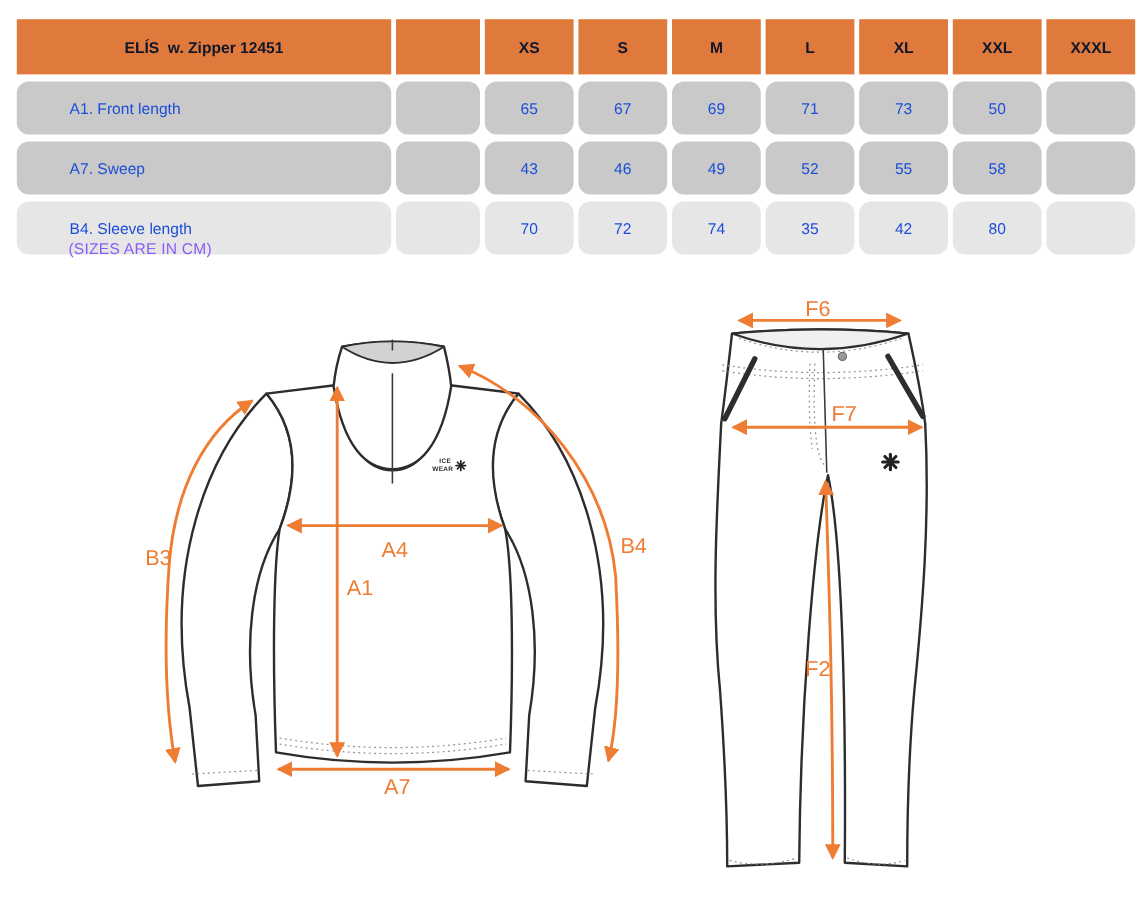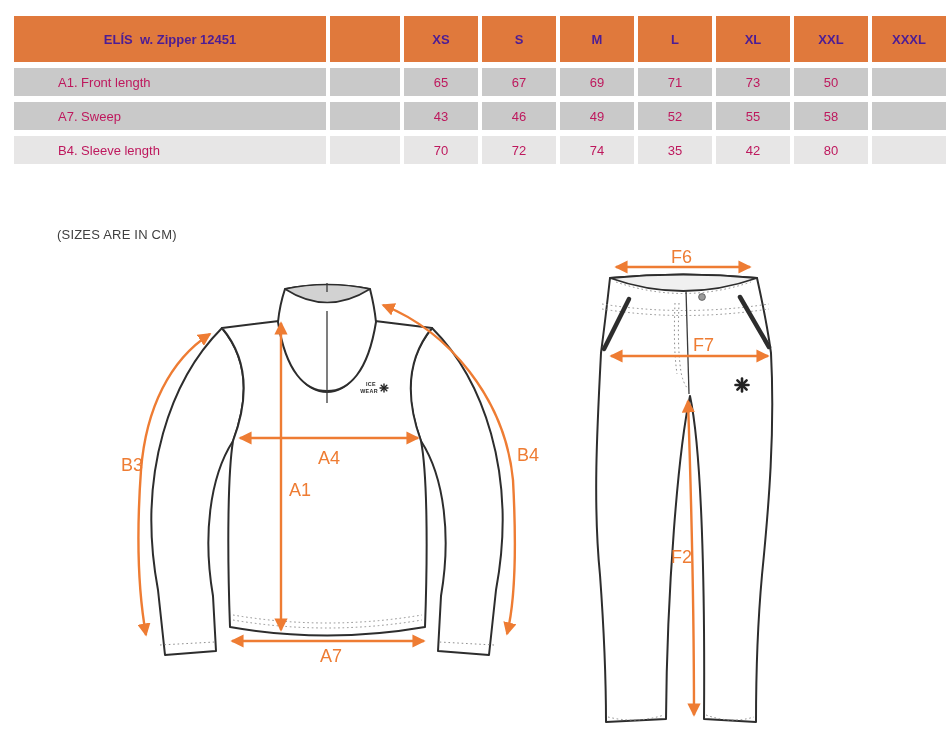--- a/index.html
+++ b/index.html
@@ -9,30 +9,30 @@
   }
   
   table.size-table{
     position:absolute;left:10px;top:10px;width:940px;
     border-collapse:separate;border-spacing:4px 6px;table-layout:fixed;
   }
   table.size-table th,table.size-table td{
     padding:0;font-size:13px;vertical-align:middle;overflow:hidden;
   }
   tr.header-row th{
-    background:#e0793c;color:#4c1d95;font-weight:bold;height:46px;text-align:center;
+    background:#e0793c;color:#0f172a;font-weight:bold;height:46px;text-align:center;
   }
   th.title-cell{text-align:left;padding-left:44px;white-space:pre;font-size:13.5px;}
-  tr.data-row td{height:28px;text-align:center;color:#be185d;}
+  tr.data-row td{height:44px;text-align:center;color:#1d4ed8;border-radius:10px;}
   tr.data-row td.row-label{text-align:left;padding-left:44px;}
   tr.row-dark td{background:#c9c9c9;}
   tr.row-light td{background:#e7e6e6;}
   
   .cm-note{
-    position:absolute;left:57px;top:227px;color:#404040;font-size:13px;letter-spacing:.2px;
+    position:absolute;left:57px;top:200px;color:#8b5cf6;font-size:13px;letter-spacing:.2px;
   }
   
   svg.diagram{position:absolute;left:0;top:0;}
   .garment{fill:#ffffff;stroke:#2d2d2d;stroke-width:2;stroke-linejoin:round;}
   .seam{fill:none;stroke:#2d2d2d;stroke-width:2;stroke-linejoin:round;stroke-linecap:round;}
   .thin{fill:none;stroke:#3a3a3a;stroke-width:1.3;}
   .stitch{fill:none;stroke:#8f8f8f;stroke-width:1;stroke-dasharray:1.6 2.8;}
   .arrow{fill:none;stroke:#ee7c33;stroke-width:2.4;stroke-linecap:butt;}
   .dlabel{fill:#ee7c33;font-size:18px;font-family:"Liberation Sans","DejaVu Sans",sans-serif;}
   .logo-text{fill:#2b2b2b;font-weight:bold;font-family:"Liberation Sans","DejaVu Sans",sans-serif;}

